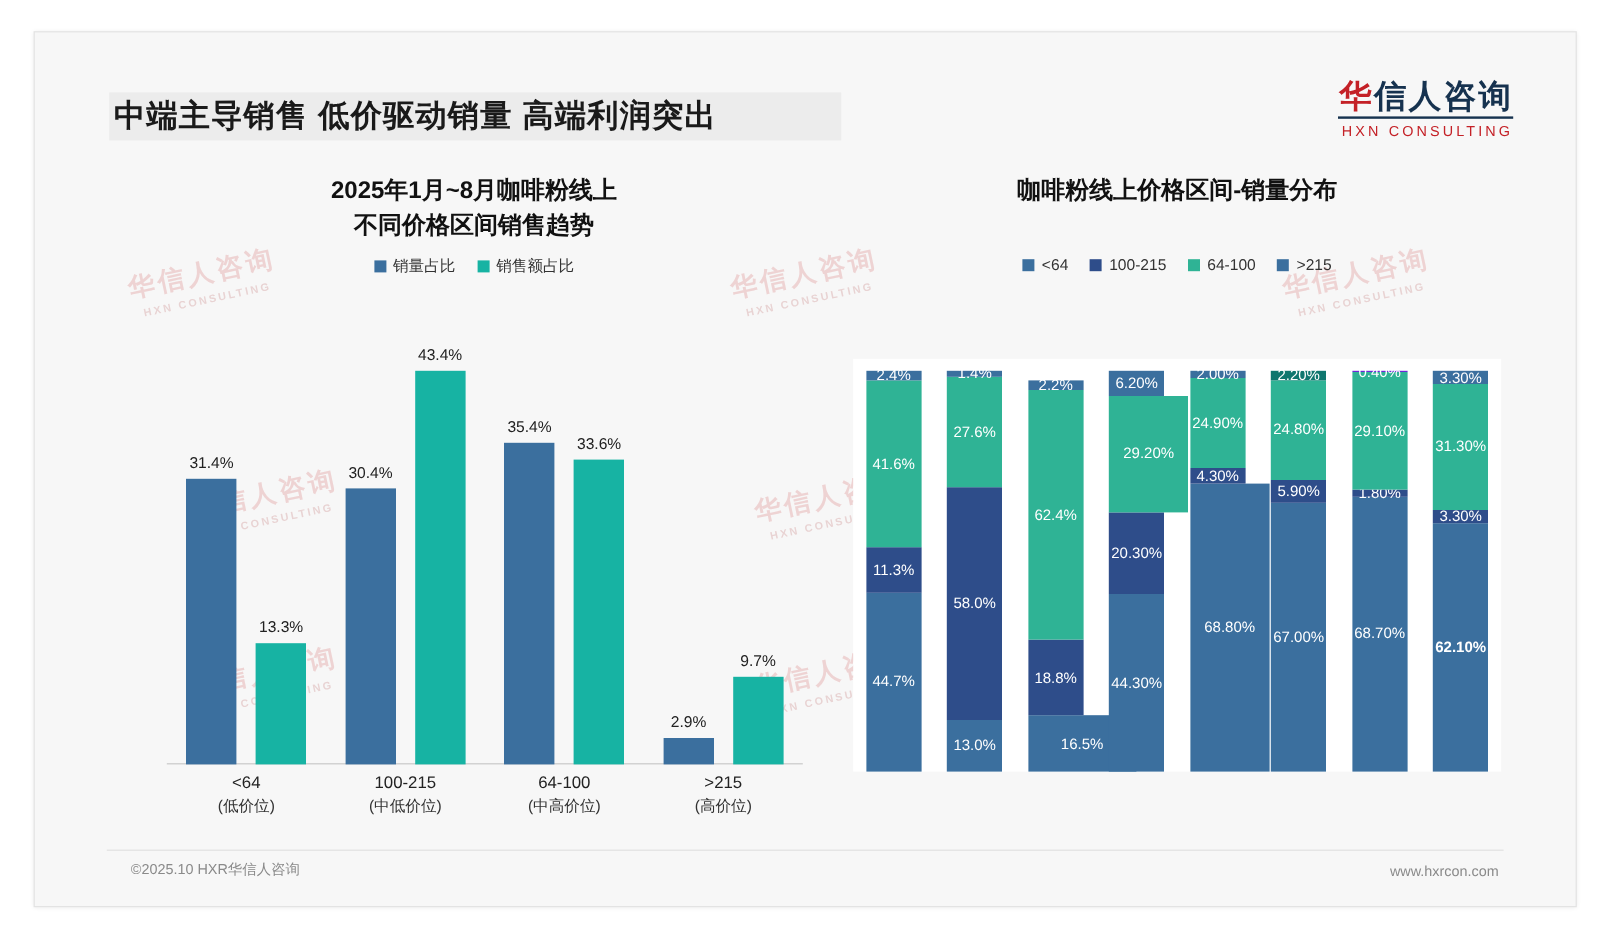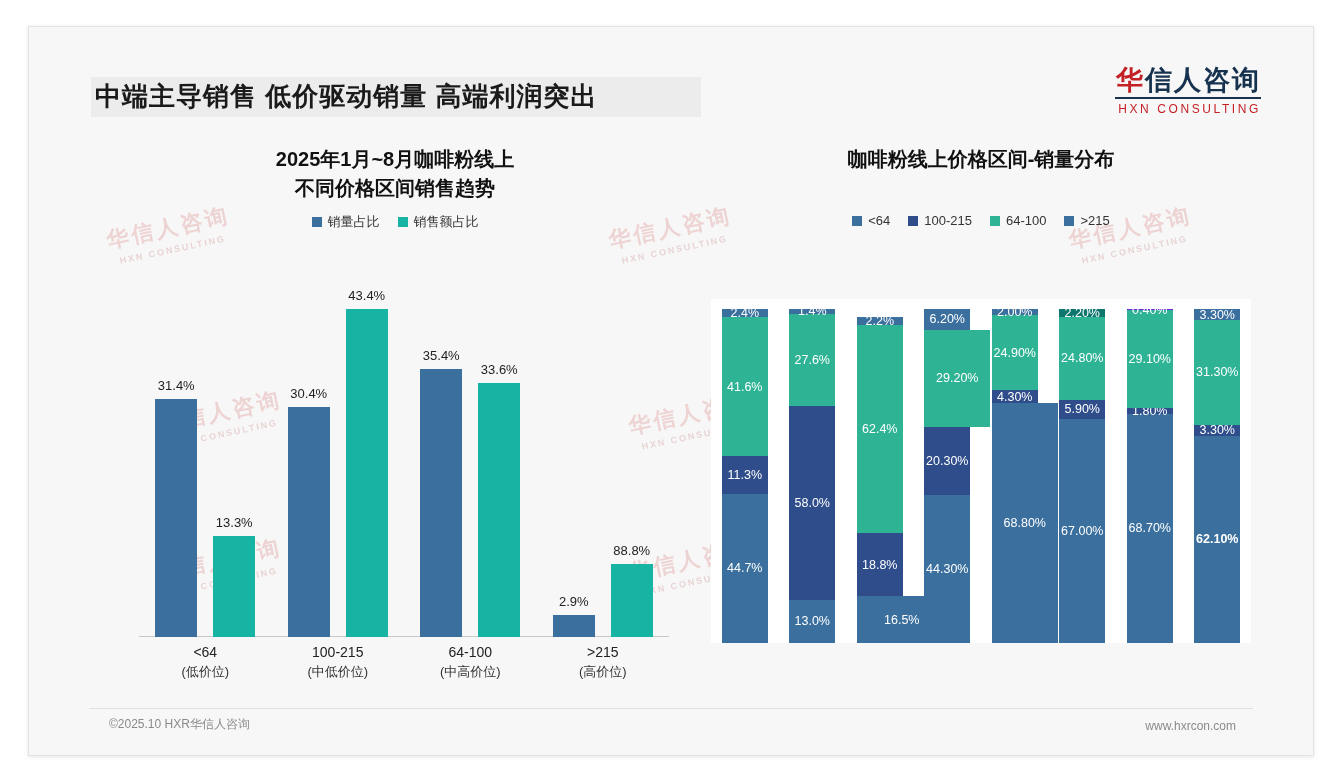--- a/index.html
+++ b/index.html
@@ -165,21 +165,21 @@
   }
   .footer-left {
     position: absolute;
     left: 80px;
     bottom: 22px;
     font-size: 12px;
     color: #8a8a8a;
   }
   .footer-right {
     position: absolute;
-    right: 77px;
+    right: 64px;
     bottom: 22px;
     font-size: 12px;
     color: #8a8a8a;
   }
 </style>
 </head>
 <body>
 
 <div id="slide">
   <div class="page">
@@ -273,21 +273,21 @@
             </div>
             <div class="bar" style="height: 254.191px; background: rgb(23, 179, 163);">
               <div class="val">33.6%</div>
             </div>
           </div>
           <div class="grp" style="left: 397.5px; width: 132.5px; height: 348px;">
             <div class="bar" style="height: 21.9391px; background: rgb(59, 111, 158);">
               <div class="val">2.9%</div>
             </div>
             <div class="bar" style="height: 73.3826px; background: rgb(23, 179, 163);">
-              <div class="val">88.8%</div>
+              <div class="val">9.7%</div>
             </div>
           </div>
         </div>
       <div class="xlabels">
           <div class="xlab" style="left: 0px; width: 132.5px;">
             <div>&lt;64</div>
             <small>(低价位)</small>
           </div>
           <div class="xlab" style="left: 132.5px; width: 132.5px;">
             <div>100-215</div>

